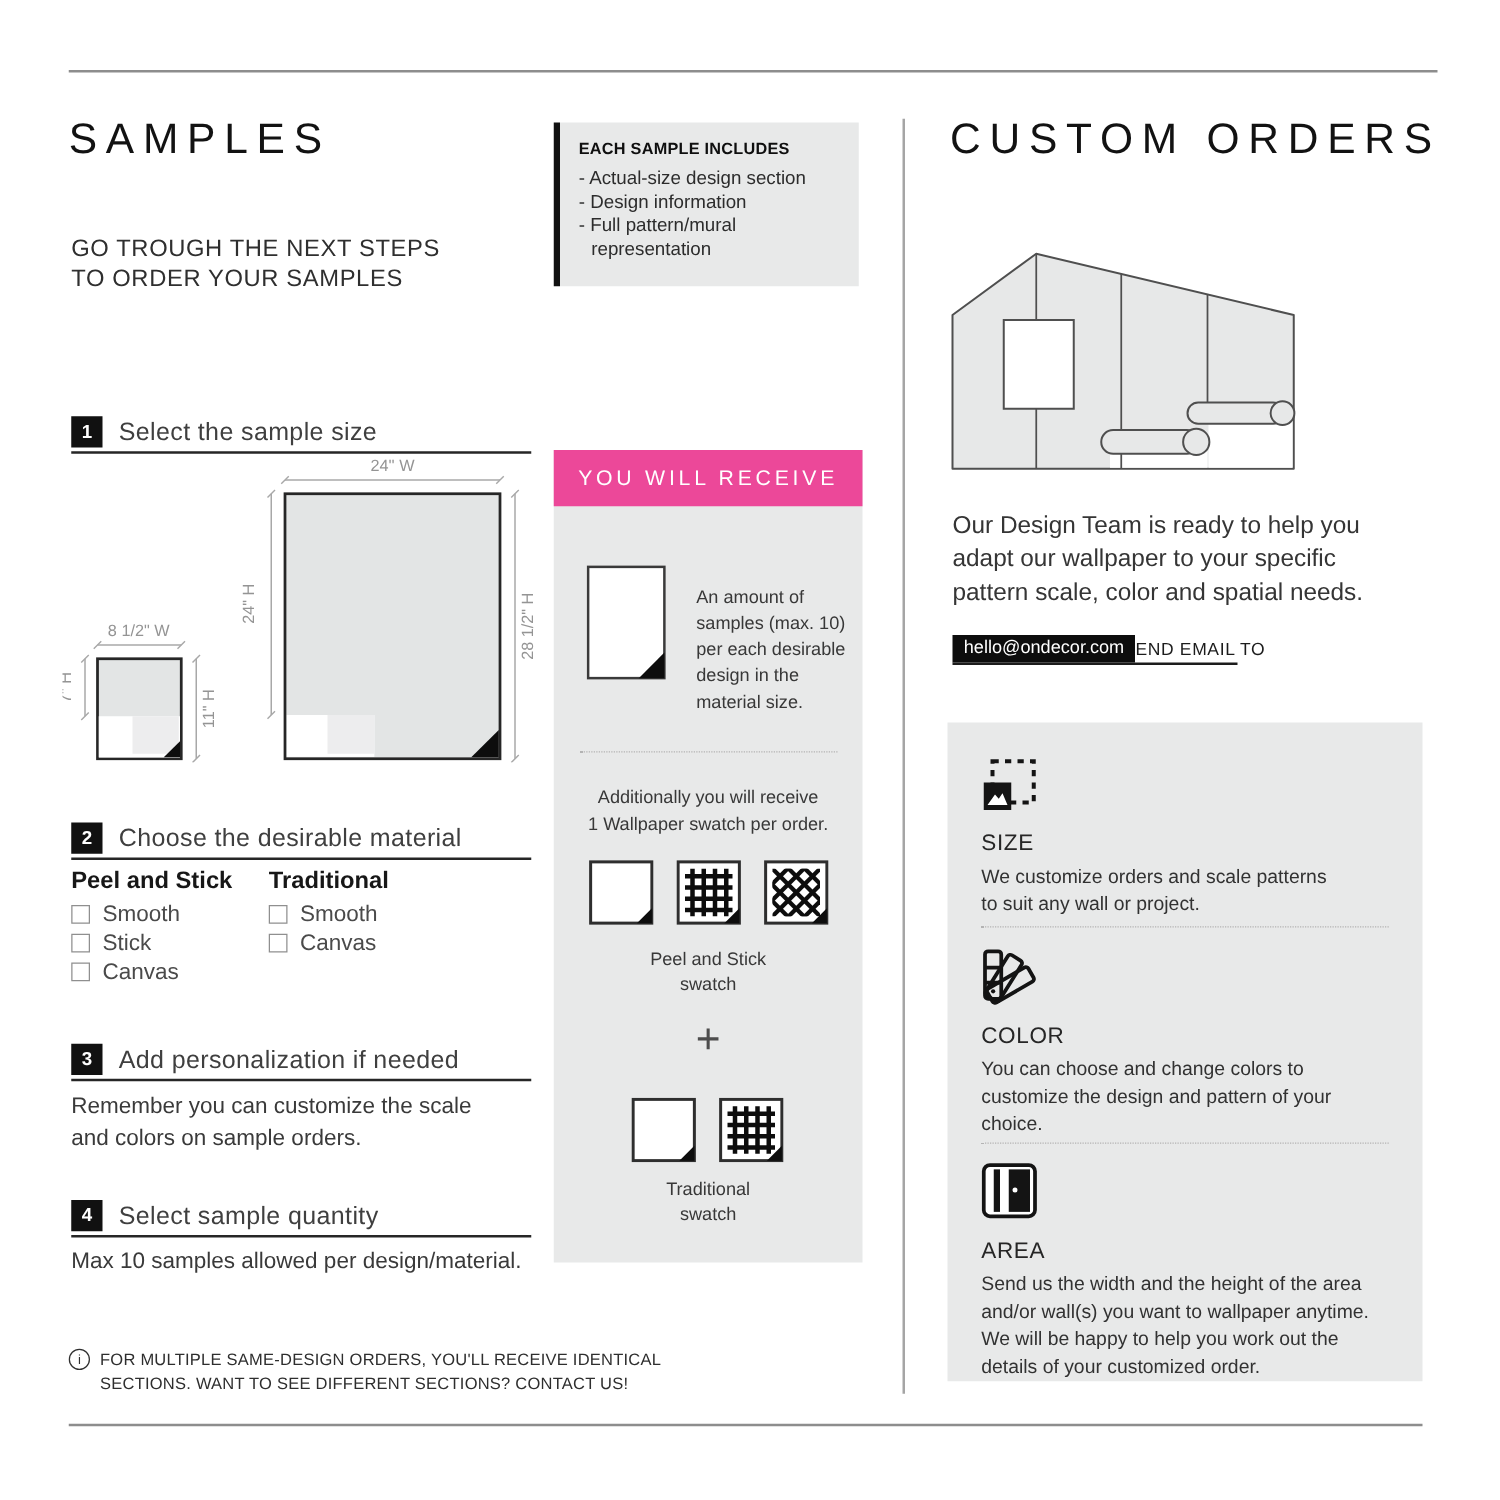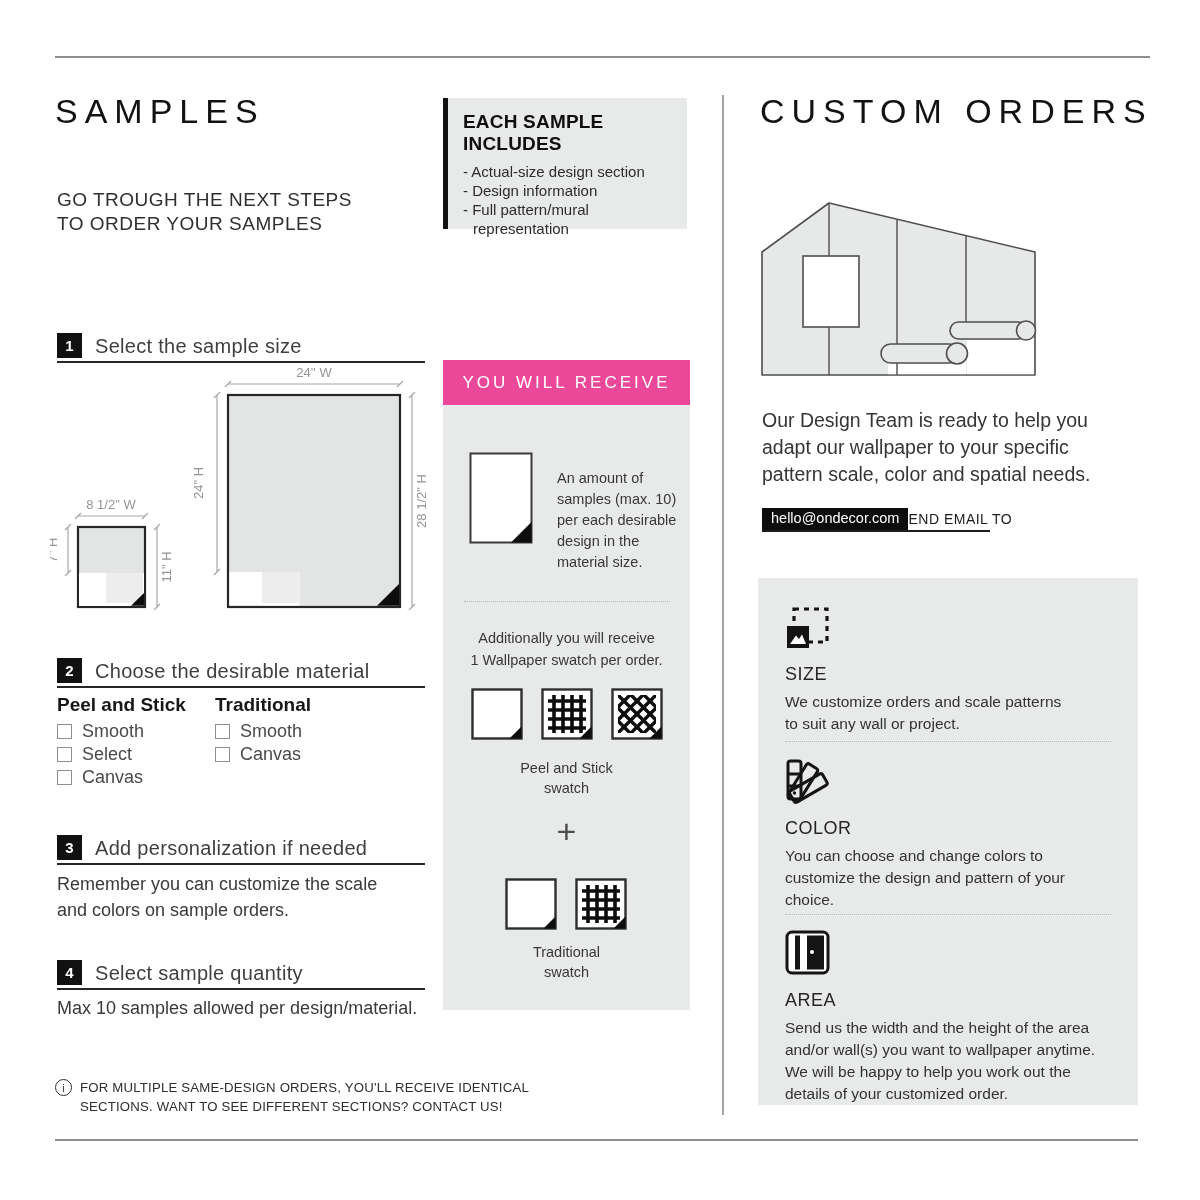--- a/index.html
+++ b/index.html
@@ -17,21 +17,21 @@
   .mat-head{font-size:19px;font-weight:700;color:#171717;white-space:nowrap;}
   .cb-row{display:flex;align-items:center;gap:10px;font-size:18px;color:#4a4a4a;white-space:nowrap;}
   .cb-box{width:13px;height:13px;border:1.5px solid #8f8f8f;background:#fff;flex:0 0 13px;}
   .body-text{font-size:18px;color:#3a3a3a;line-height:26px;}
   .footnote{display:flex;gap:8px;align-items:flex-start;}
   .info-circle{width:15px;height:15px;border:1.5px solid #2f2f2f;border-radius:50%;flex:0 0 15px;
                display:flex;align-items:center;justify-content:center;font-size:10.5px;color:#2f2f2f;margin-top:1px;}
   .footnote-text{font-size:13.2px;letter-spacing:0.2px;color:#2e2e2e;line-height:19px;}
   .gray-panel{background:#e8e9e9;}
   .inc-bar{width:5px;background:#111;}
-  .inc-title{font-size:19px;font-weight:700;color:#0f0f0f;letter-spacing:0.2px;margin-bottom:7px;}
+  .inc-title{font-size:13px;font-weight:700;color:#0f0f0f;letter-spacing:0.2px;margin-bottom:7px;}
   .inc-items div{font-size:15px;line-height:19px;color:#2c2c2c;padding-left:10px;text-indent:-10px;}
   .inc-items div::before{content:"- ";}
   .panel-header{background:#ec4899;color:#fff;font-size:17px;letter-spacing:3px;text-align:center;line-height:45px;}
   .panel-text{font-size:14.5px;line-height:21px;color:#383838;}
   .center{text-align:center;}
   .dotted{border-top:1.5px dotted #b3b3b3;height:0;}
   .plus{font-size:34px;font-weight:300;color:#4d4d4d;}
   .contact-label{font-size:14px;letter-spacing:0.5px;color:#1c1c1c;font-weight:500;white-space:nowrap;}
   .email-badge{display:inline-block;background:#0d0d0d;color:#fff;font-size:14.5px;padding:2px 9px 4px;}
   .right-intro{font-size:19.5px;line-height:27px;color:#353535;}
@@ -112,21 +112,21 @@
 
   <div class="abs mat-head" style="left:57px;top:694px;">Peel and Stick</div>
   <div class="abs mat-head" style="left:215px;top:694px;">Traditional</div>
 
   <div class="abs cb-row" style="left:57px;top:721px;">
     <span class="cb-box"></span>
     <span>Smooth</span>
   </div>
   <div class="abs cb-row" style="left:57px;top:744px;">
     <span class="cb-box"></span>
-    <span>Select</span>
+    <span>Stick</span>
   </div>
   <div class="abs cb-row" style="left:57px;top:767px;">
     <span class="cb-box"></span>
     <span>Canvas</span>
   </div>
   <div class="abs cb-row" style="left:215px;top:721px;">
     <span class="cb-box"></span>
     <span>Smooth</span>
   </div>
   <div class="abs cb-row" style="left:215px;top:744px;">

